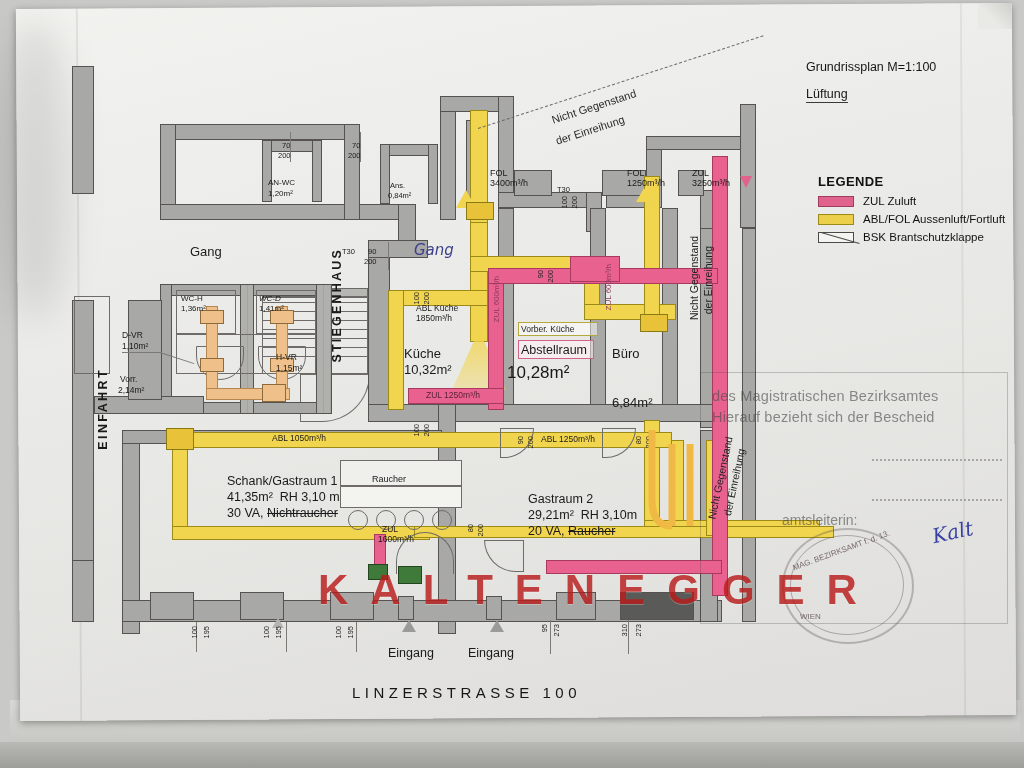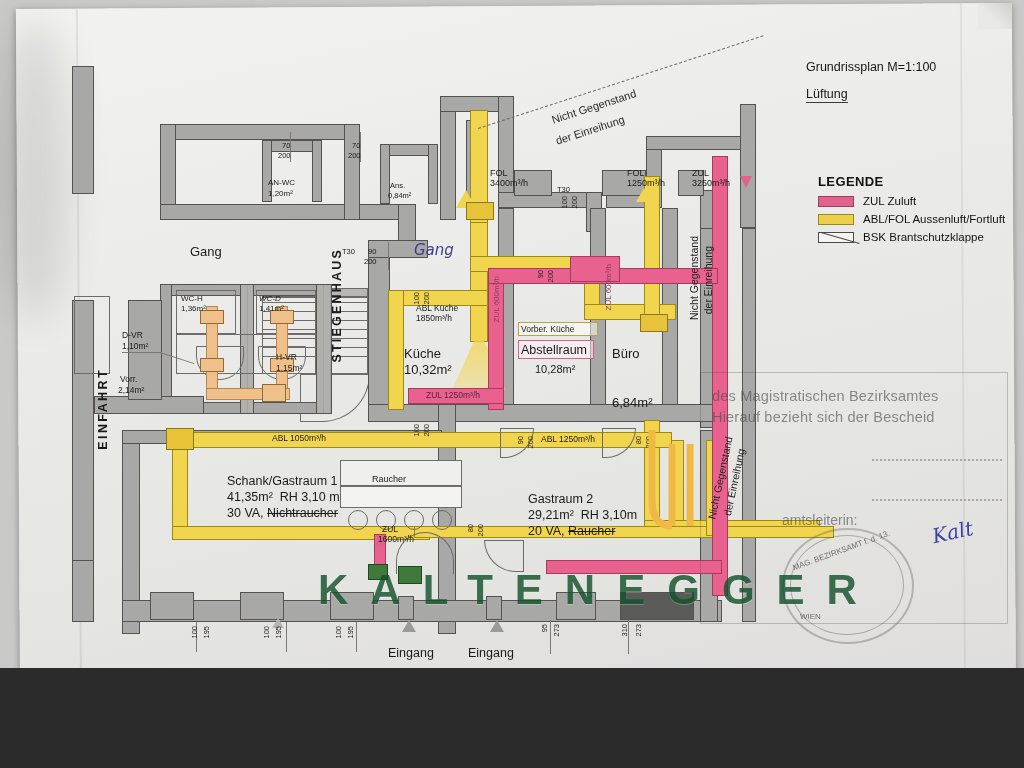--- a/index.html
+++ b/index.html
@@ -1,17 +1,17 @@
 <!DOCTYPE html>
 <html><head>
 <meta charset="utf-8">
 <style>
   html,body{margin:0;padding:0;background:#2b2b2b;}
   body{font-family:"Liberation Sans",sans-serif;}
-  #page{position:relative;width:1024px;height:668px;overflow:hidden;background:#c9c9c7;}
+  #page{position:relative;width:1024px;height:768px;overflow:hidden;background:#c9c9c7;}
 
   
   .paper{position:absolute;background:#ebebe8;}
   #sheet-main{left:18px;top:6px;width:996px;height:712px;
      background:linear-gradient(168deg,#f2f2ef 0%,#ececea 30%,#e6e6e3 62%,#dedddb 100%);
      box-shadow:0 2px 7px rgba(0,0,0,.35);
      transform:rotate(-0.35deg);}
   #sheet-crease-l{position:absolute;left:60px;top:0;width:2px;height:712px;background:rgba(0,0,0,.07);}
   #sheet-crease-r{position:absolute;left:944px;top:0;width:2px;height:712px;background:rgba(0,0,0,.06);}
   #sheet-corner{position:absolute;right:0;top:0;width:34px;height:26px;
@@ -72,21 +72,21 @@
      border:2px solid rgba(90,80,80,.45);opacity:.75;}
   #stamp-circle2{position:absolute;left:790px;top:535px;width:112px;height:98px;border-radius:50%;
      border:1px solid rgba(90,80,80,.4);}
   #stamp-c-t1{position:absolute;left:790px;top:546px;font-size:8px;color:#5b4b4b;transform:rotate(-20deg);opacity:.8;}
   #stamp-c-t2{position:absolute;left:800px;top:612px;font-size:8px;color:#5b4b4b;opacity:.8;}
   #signature{position:absolute;left:932px;top:520px;font-size:20px;color:#27309c;
      font-family:"DejaVu Serif",serif;font-style:italic;transform:rotate(-12deg);opacity:.9;}
 
   
   #watermark{position:absolute;left:318px;top:566px;font-size:42px;font-weight:bold;
-     color:#14532d;letter-spacing:22px;opacity:.82;white-space:nowrap;
+     color:#b91c1c;letter-spacing:22px;opacity:.82;white-space:nowrap;
      text-shadow:0 1px 0 rgba(255,255,255,.3);}
   #wm-mark{position:absolute;left:646px;top:430px;width:54px;height:104px;}
 
   
   #street{position:absolute;left:352px;top:684px;font-size:15px;letter-spacing:4.5px;color:#161616;}
 </style>
 </head>
 <body>
 
 <div id="page">
@@ -292,21 +292,21 @@
   <div class="lbl vert lbl-b" style="left:330px;top:248px;font-size:12.5px;letter-spacing:2.2px;">STIEGENHAUS</div>
   <div class="lbl vert lbl-b" style="left:96px;top:368px;font-size:12.5px;letter-spacing:2.4px;">EINFAHRT</div>
 
   <div class="lbl" style="left:404px;top:346px;font-size:13px;">Küche</div>
   <div class="lbl" style="left:404px;top:362px;font-size:13px;">10,32m²</div>
 
   <div class="roomline" style="left:518px;top:322px;width:80px;height:14px;border-color:#b8a83c;background:rgba(255,255,255,.5);"></div>
   <div class="lbl" style="left:521px;top:324px;font-size:8.5px;">Vorber. Küche</div>
   <div class="roomline" style="left:518px;top:340px;width:76px;height:19px;border-color:#d1628c;background:rgba(255,240,245,.55);"></div>
   <div class="lbl" style="left:521px;top:343px;font-size:12.5px;">Abstellraum</div>
-  <div class="lbl" style="left:535px;top:363px;font-size:11px;">10,28m²</div>
+  <div class="lbl" style="left:507px;top:363px;font-size:17px;">10,28m²</div>
 
   <div class="lbl" style="left:612px;top:346px;font-size:13px;">Büro</div>
   <div class="lbl" style="left:612px;top:362px;font-size:13px;margin-top:33px;">6,84m²</div>
 
   <div class="lbl" style="left:372px;top:474px;font-size:9px;">Raucher</div>
 
   <div class="lbl" style="left:227px;top:474px;font-size:12.5px;">Schank/Gastraum 1</div>
   <div class="lbl" style="left:227px;top:490px;font-size:12.5px;">41,35m²  RH 3,10 m</div>
   <div class="lbl" style="left:227px;top:506px;font-size:12.5px;"><span>30 VA, </span><span class="strike">Nichtraucher</span></div>
 

